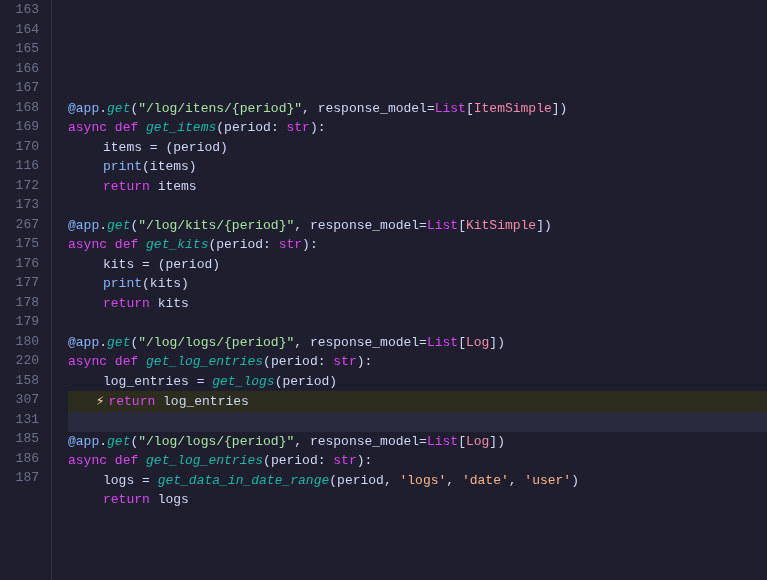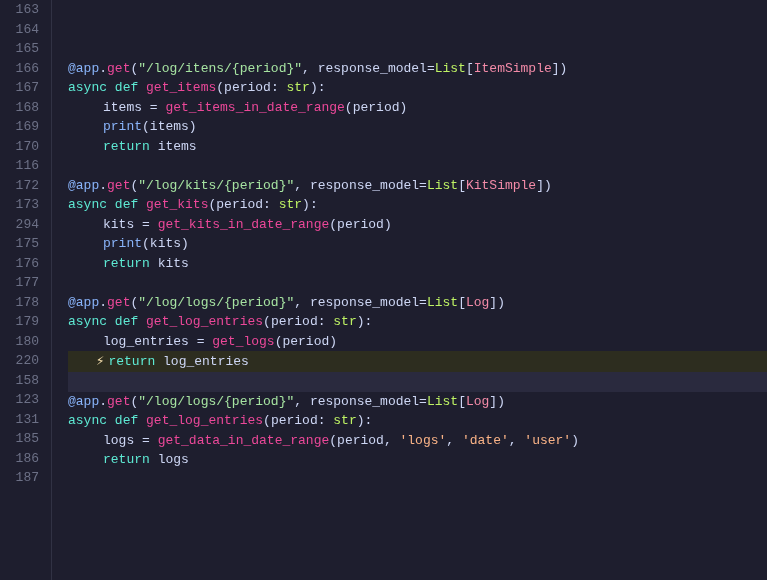--- a/index.html
+++ b/index.html
@@ -29,45 +29,46 @@
     }
     .line-number {
       display: block;
       line-height: 1.5;
       font-size: 13px;
     }
     .code-area {
       flex: 1;
       padding: 0 0 0 16px;
       overflow: hidden;
+      margin-top: 40px;
     }
     .code-line {
       display: flex;
       align-items: center;
       line-height: 1.5;
       white-space: pre;
       position: relative;
     }
     .code-line.active-line {
       background: #2a2a3e;
     }
     .code-line.highlighted {
       background: #2d2d1f;
     }
     
-    .kw { color: #5eead4; text-align: right; } 
+    .kw { color: #d946ef; text-align: right; } 
     .decorator { color: #89b4fa; } 
     .string { color: #a6e3a1; } 
     .string-orange { color: #fab387; } 
     .param { color: #cdd6f4; } 
-    .func { color: #ec4899; } 
+    .func { color: #14b8a6; font-style: italic; } 
     .var { color: #cdd6f4; } 
     .builtin { color: #89b4fa; } 
     .type { color: #f38ba8; } 
-    .type-yellow { color: #bef264; } 
+    .type-yellow { color: #d946ef; } 
     .punct { color: #cdd6f4; }
     .indent { display: inline-block; width: 28px; }
     .border-left {
       display: inline-block;
       width: 3px;
       background: #45475a;
       margin-right: 4px;
       height: 100%;
       align-self: stretch;
     }
@@ -86,30 +87,30 @@
     <span class="line-number">164</span>
     <span class="line-number">165</span>
     <span class="line-number">166</span>
     <span class="line-number">167</span>
     <span class="line-number">168</span>
     <span class="line-number">169</span>
     <span class="line-number">170</span>
     <span class="line-number">116</span>
     <span class="line-number">172</span>
     <span class="line-number">173</span>
-    <span class="line-number">294</span>
+    <span class="line-number">267</span>
     <span class="line-number">175</span>
     <span class="line-number">176</span>
     <span class="line-number">177</span>
     <span class="line-number">178</span>
     <span class="line-number">179</span>
     <span class="line-number">180</span>
     <span class="line-number">220</span>
     <span class="line-number">158</span>
-    <span class="line-number">123</span>
+    <span class="line-number">307</span>
     <span class="line-number">131</span>
     <span class="line-number">185</span>
     <span class="line-number">186</span>
     <span class="line-number">187</span>
   </div>
   <div class="code-area">
 
     <div class="code-line">&nbsp;</div>
 
     <div class="code-line">&nbsp;</div>
@@ -118,21 +119,21 @@
 
     <div class="code-line">
       <span class="decorator">@app</span><span class="punct">.</span><span class="func">get</span><span class="punct">(</span><span class="string">"/log/itens/{period}"</span><span class="punct">, </span><span class="param">response_model</span><span class="punct">=</span><span class="type-yellow">List</span><span class="punct">[</span><span class="type">ItemSimple</span><span class="punct">])</span>
     </div>
 
     <div class="code-line">
       <span class="kw">async</span><span class="punct"> </span><span class="kw">def</span><span class="punct"> </span><span class="func">get_items</span><span class="punct">(</span><span class="param">period</span><span class="punct">: </span><span class="type-yellow">str</span><span class="punct">):</span>
     </div>
 
     <div class="code-line">
-      <span class="indent"></span><span class="border-left"></span><span class="var">items</span><span class="punct"> = </span><span class="func">get_items_in_date_range</span><span class="punct">(</span><span class="var">period</span><span class="punct">)</span>
+      <span class="indent"></span><span class="border-left"></span><span class="var">items</span><span class="punct"> = </span><span class="punct">(</span><span class="var">period</span><span class="punct">)</span>
     </div>
 
     <div class="code-line">
       <span class="indent"></span><span class="border-left"></span><span class="builtin">print</span><span class="punct">(</span><span class="var">items</span><span class="punct">)</span>
     </div>
 
     <div class="code-line">
       <span class="indent"></span><span class="border-left"></span><span class="kw">return</span><span class="punct"> </span><span class="var">items</span>
     </div>
 
@@ -140,21 +141,21 @@
 
     <div class="code-line">
       <span class="decorator">@app</span><span class="punct">.</span><span class="func">get</span><span class="punct">(</span><span class="string">"/log/kits/{period}"</span><span class="punct">, </span><span class="param">response_model</span><span class="punct">=</span><span class="type-yellow">List</span><span class="punct">[</span><span class="type">KitSimple</span><span class="punct">])</span>
     </div>
 
     <div class="code-line">
       <span class="kw">async</span><span class="punct"> </span><span class="kw">def</span><span class="punct"> </span><span class="func">get_kits</span><span class="punct">(</span><span class="param">period</span><span class="punct">: </span><span class="type-yellow">str</span><span class="punct">):</span>
     </div>
 
     <div class="code-line">
-      <span class="indent"></span><span class="border-left"></span><span class="var">kits</span><span class="punct"> = </span><span class="func">get_kits_in_date_range</span><span class="punct">(</span><span class="var">period</span><span class="punct">)</span>
+      <span class="indent"></span><span class="border-left"></span><span class="var">kits</span><span class="punct"> = </span><span class="punct">(</span><span class="var">period</span><span class="punct">)</span>
     </div>
 
     <div class="code-line">
       <span class="indent"></span><span class="border-left"></span><span class="builtin">print</span><span class="punct">(</span><span class="var">kits</span><span class="punct">)</span>
     </div>
 
     <div class="code-line">
       <span class="indent"></span><span class="border-left"></span><span class="kw">return</span><span class="punct"> </span><span class="var">kits</span>
     </div>
 

